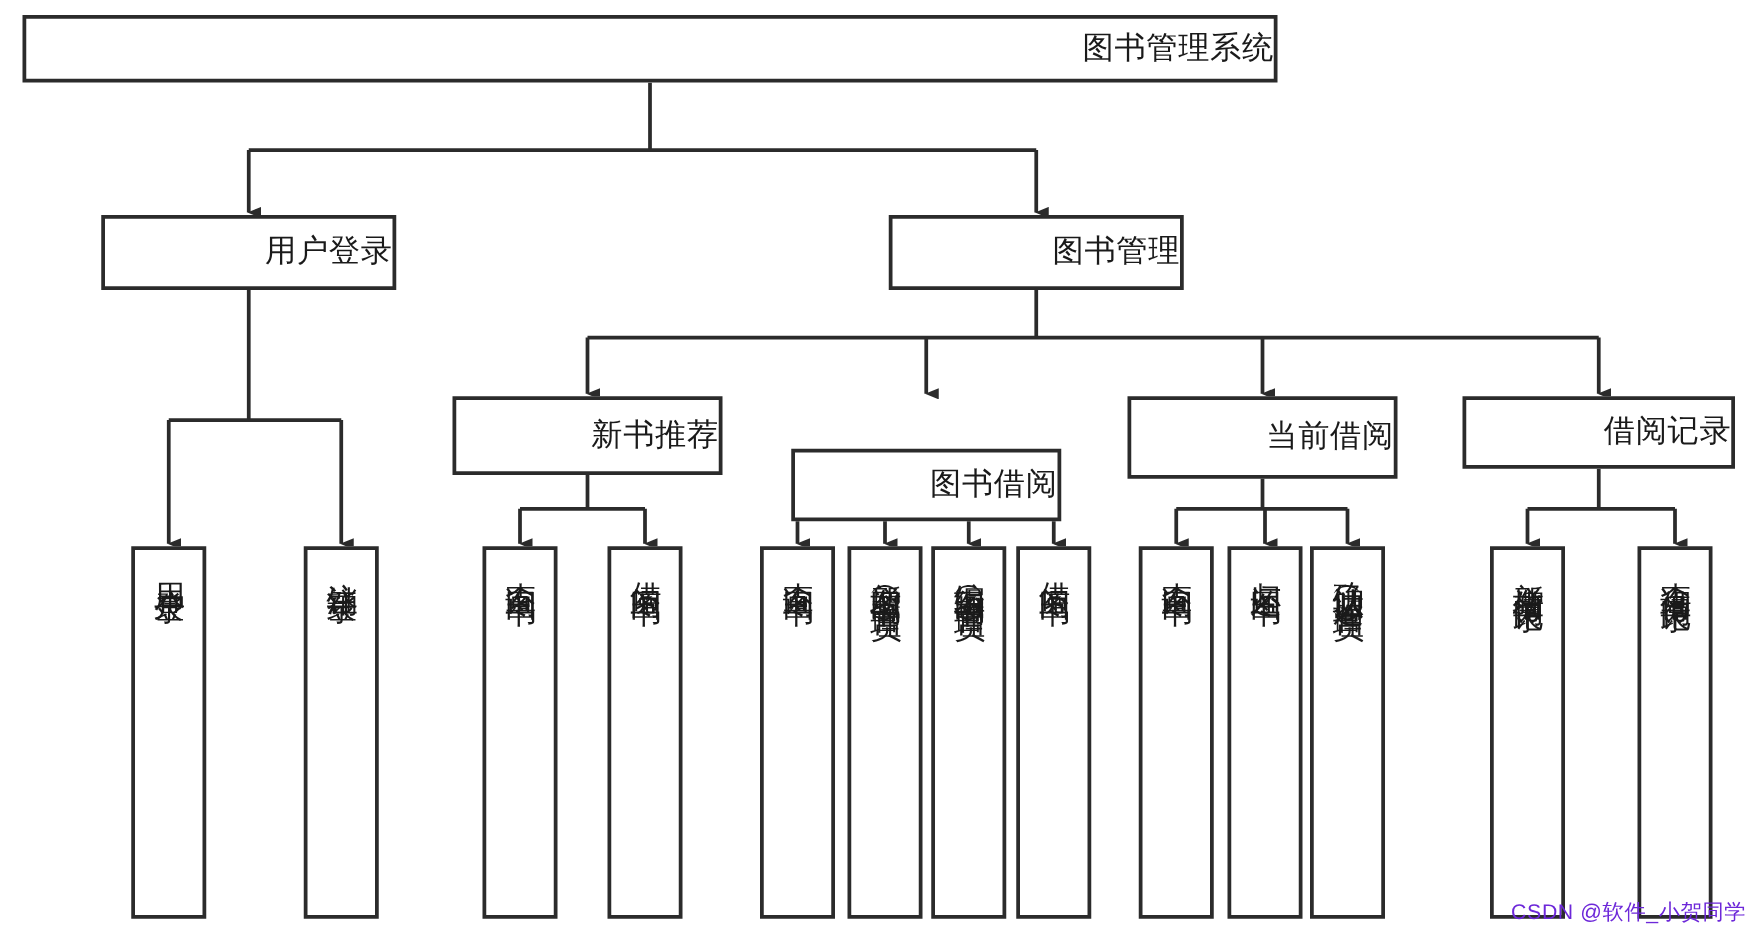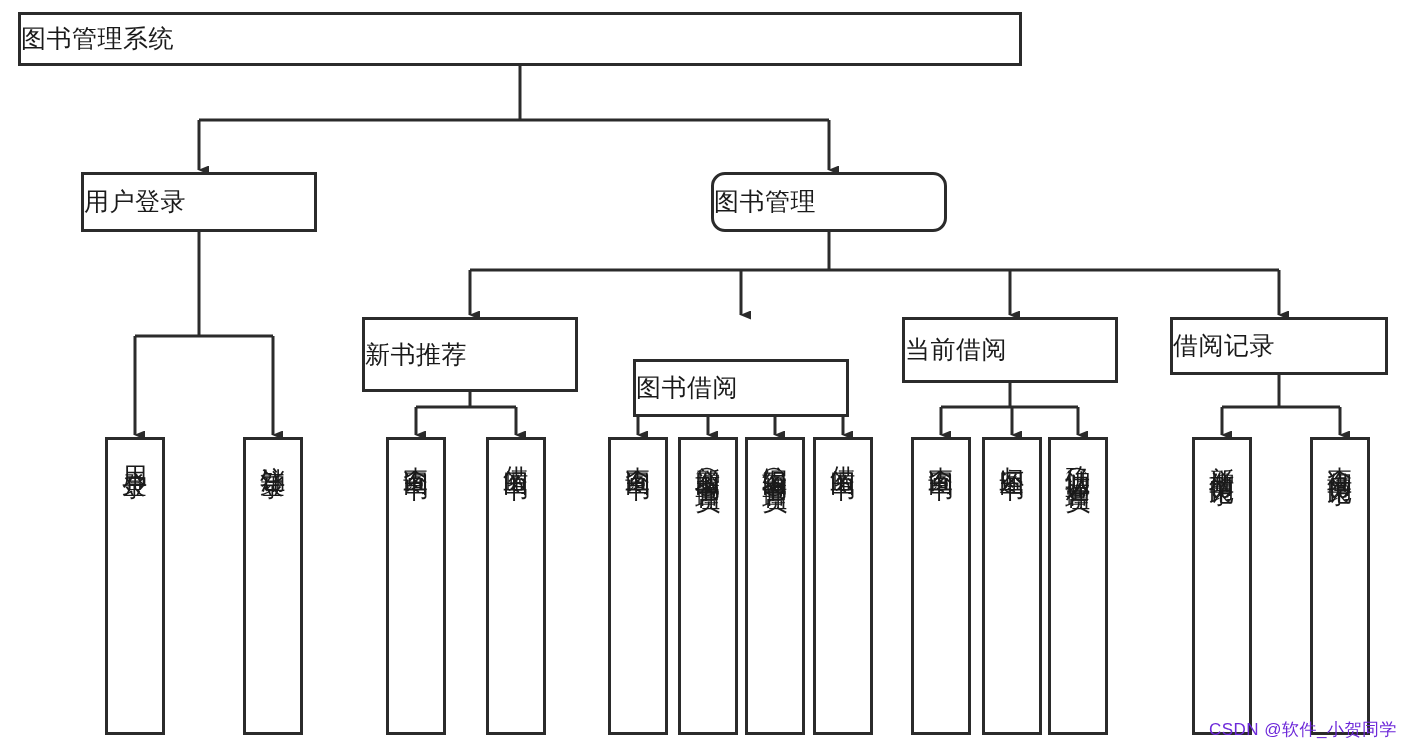--- a/index.html
+++ b/index.html
@@ -26,21 +26,21 @@
     height: 747px;
     pointer-events: none;
   }
   .node {
     position: absolute;
     box-sizing: border-box;
     background: #ffffff;
     border: 3px solid #2b2b2b;
     display: flex;
     align-items: center;
-    justify-content: flex-start;
+    justify-content: flex-end;
     color: #1a1a1a;
     z-index: 2;
   }
   .node-label {
     display: block;
     text-align: center;
     line-height: 1.18;
     letter-spacing: 0.5px;
     white-space: pre-line;
   }
@@ -125,24 +125,24 @@
       </g>
   </svg>
 
   <div id="node-layer">
       <div class="node root horiz" style="left: 18px; top: 12px; width: 1004px; height: 54px;">
         <span class="node-label">图书管理系统</span>
       </div>
       <div class="node horiz" style="left: 81px; top: 172px; width: 236px; height: 60px;">
         <span class="node-label">用户登录</span>
       </div>
-      <div class="node horiz" style="left: 711px; top: 172px; width: 236px; height: 60px; border-radius: 14px;">
+      <div class="node horiz" style="left: 711px; top: 172px; width: 236px; height: 60px;">
         <span class="node-label">图书管理</span>
       </div>
-      <div class="node horiz" style="left: 362px; top: 317px; width: 216px; height: 75px;">
+      <div class="node horiz" style="left: 362px; top: 317px; width: 216px; height: 63px;">
         <span class="node-label">新书推荐</span>
       </div>
       <div class="node horiz" style="left: 633px; top: 317px; width: 216px; height: 58px; margin-top: 42px;">
         <span class="node-label">图书借阅</span>
       </div>
       <div class="node horiz" style="left: 902px; top: 317px; width: 216px; height: 66px;">
         <span class="node-label">当前借阅</span>
       </div>
       <div class="node horiz" style="left: 1170px; top: 317px; width: 218px; height: 58px;">
         <span class="node-label">借阅记录</span>

